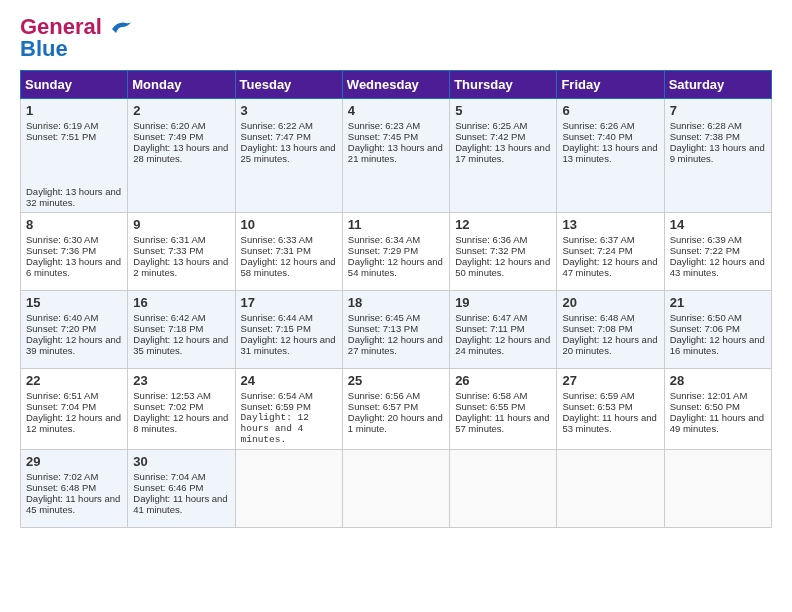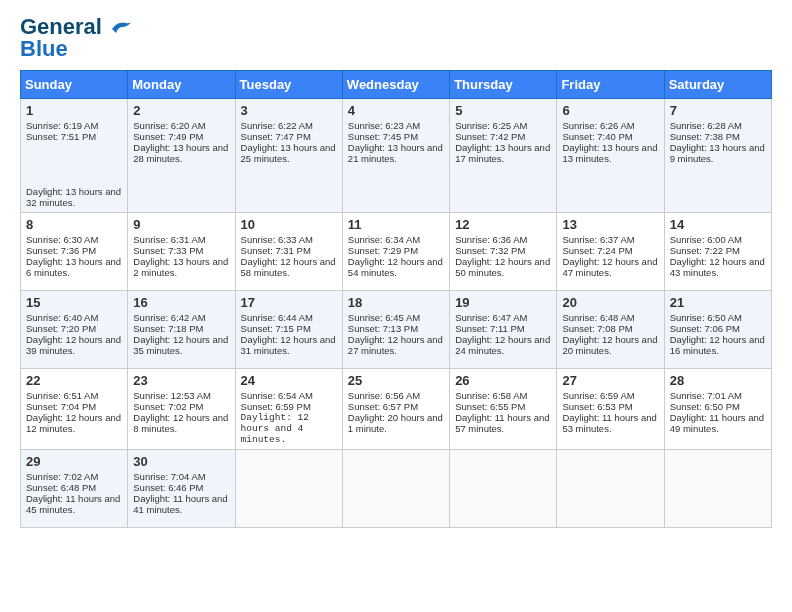--- a/index.html
+++ b/index.html
@@ -41,21 +41,21 @@
     .location {
       font-size: 15px;
       color: #555;
     }
     table {
       width: 100%;
       border-collapse: collapse;
       table-layout: fixed;
     }
     thead tr th {
-      background-color: #3b82f6;
+      background-color: #4c1d95;
       color: #fff;
       font-size: 13px;
       font-weight: bold;
       padding: 6px 4px;
       text-align: left;
       border: 1px solid #1a6fbf;
     }
     tbody tr td {
       vertical-align: top;
       padding: 4px 5px;
@@ -81,21 +81,21 @@
     }
   </style>
 </head>
 <body>
 
 <div class="page">
   <div class="header">
     <div class="logo">
       <div class="logo-wrapper">
         <div style="font-size:22px;font-weight:bold;color:#333;line-height:1;">
-          <span style="color:#0c4a6e;">General</span>
+          <span style="color:#be185d;">General</span>
           <svg width="22" height="18" viewBox="0 0 22 18" style="vertical-align:middle;margin-left:2px;">
             <path d="M2,10 Q8,2 16,4 Q20,5 22,2 Q18,8 12,8 Q8,8 6,14 Z" fill="#1a6fbf"></path>
           </svg>
         </div>
       </div>
       <div style="font-size:22px;font-weight:bold;color:#1a6fbf;line-height:1;">Blue</div>
     </div>
     <div class="title-block">
       <div class="month-title"></div>
       <div class="location"></div>
@@ -191,21 +191,21 @@
             <span style="display:block;">Daylight: 12 hours and 50 minutes.</span>
           </td>
           <td>
             <span class="day-num">13</span>
             <span style="display:block;">Sunrise: 6:37 AM</span>
             <span style="display:block;">Sunset: 7:24 PM</span>
             <span style="display:block;">Daylight: 12 hours and 47 minutes.</span>
           </td>
           <td>
             <span class="day-num">14</span>
-            <span style="display:block;">Sunrise: 6:00 AM</span>
+            <span style="display:block;">Sunrise: 6:39 AM</span>
             <span style="display:block;">Sunset: 7:22 PM</span>
             <span style="display:block;">Daylight: 12 hours and 43 minutes.</span>
           </td>
         </tr>
         <tr>
           <td>
             <span class="day-num">15</span>
             <span style="display:block;">Sunrise: 6:40 AM</span>
             <span style="display:block;">Sunset: 7:20 PM</span>
             <span style="display:block;">Daylight: 12 hours and 39 minutes.</span>
@@ -279,21 +279,21 @@
             <span style="display:block;">Daylight: 11 hours and 57 minutes.</span>
           </td>
           <td>
             <span class="day-num">27</span>
             <span style="display:block;">Sunrise: 6:59 AM</span>
             <span style="display:block;">Sunset: 6:53 PM</span>
             <span style="display:block;">Daylight: 11 hours and 53 minutes.</span>
           </td>
           <td>
             <span class="day-num">28</span>
-            <span style="display:block;">Sunrise: 7:01 AM</span>
+            <span style="display:block;">Sunrise: 12:01 AM</span>
             <span style="display:block;">Sunset: 6:50 PM</span>
             <span style="display:block;">Daylight: 11 hours and 49 minutes.</span>
           </td>
         </tr>
         <tr>
           <td>
             <span class="day-num">29</span>
             <span style="display:block;">Sunrise: 7:02 AM</span>
             <span style="display:block;">Sunset: 6:48 PM</span>
             <span style="display:block;">Daylight: 11 hours and 45 minutes.</span>

